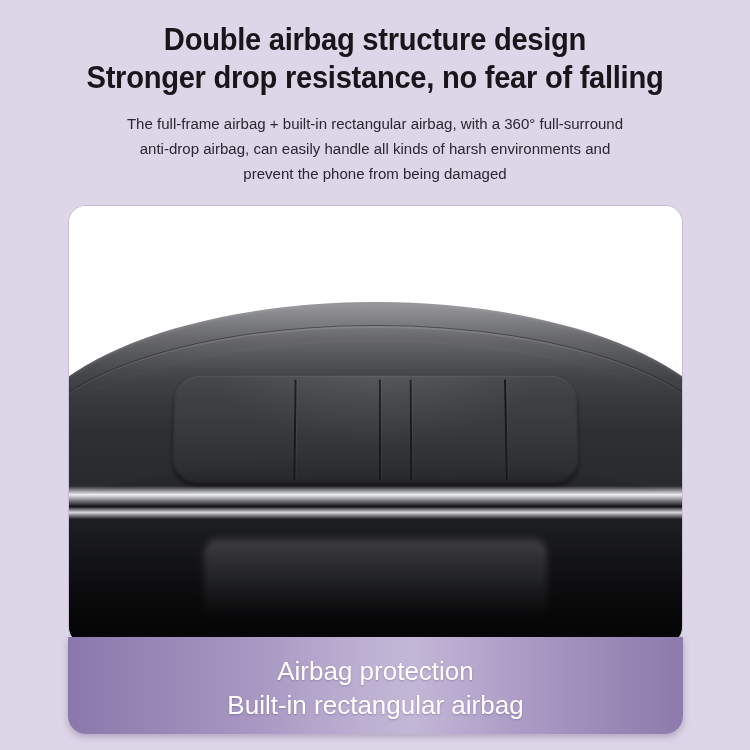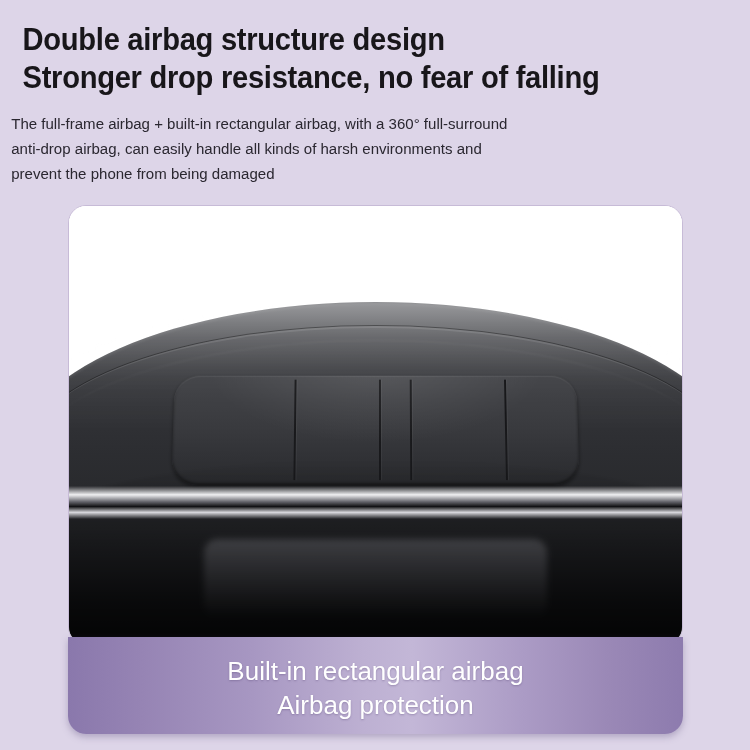--- a/index.html
+++ b/index.html
@@ -14,21 +14,21 @@
     overflow: hidden;
     position: relative;
   }
 
   
   .header {
     position: absolute;
     top: 0;
     left: 0;
     width: 750px;
-    text-align: left;
+    text-align: center;
   }
   .headline {
     margin: 0;
     padding-top: 21px;
     color: #18161a;
     font-size: 31px;
     font-weight: bold;
     line-height: 38px;
     letter-spacing: -0.3px;
     transform: scaleX(0.94);
@@ -303,15 +303,15 @@
       <span class="airbag-divider d4"></span>
     </div>
 
     <div class="band-shadow-lower"></div>
     <div class="case-rim"></div>
     <div class="inner-reflection"></div>
   </div>
 </div>
 
 <div class="caption-bar">
+  <span class="caption-line">Airbag protection</span>
   <span class="caption-line">Built-in rectangular airbag</span>
-  <span class="caption-line">Airbag protection</span>
 </div>
 
 </body></html>

